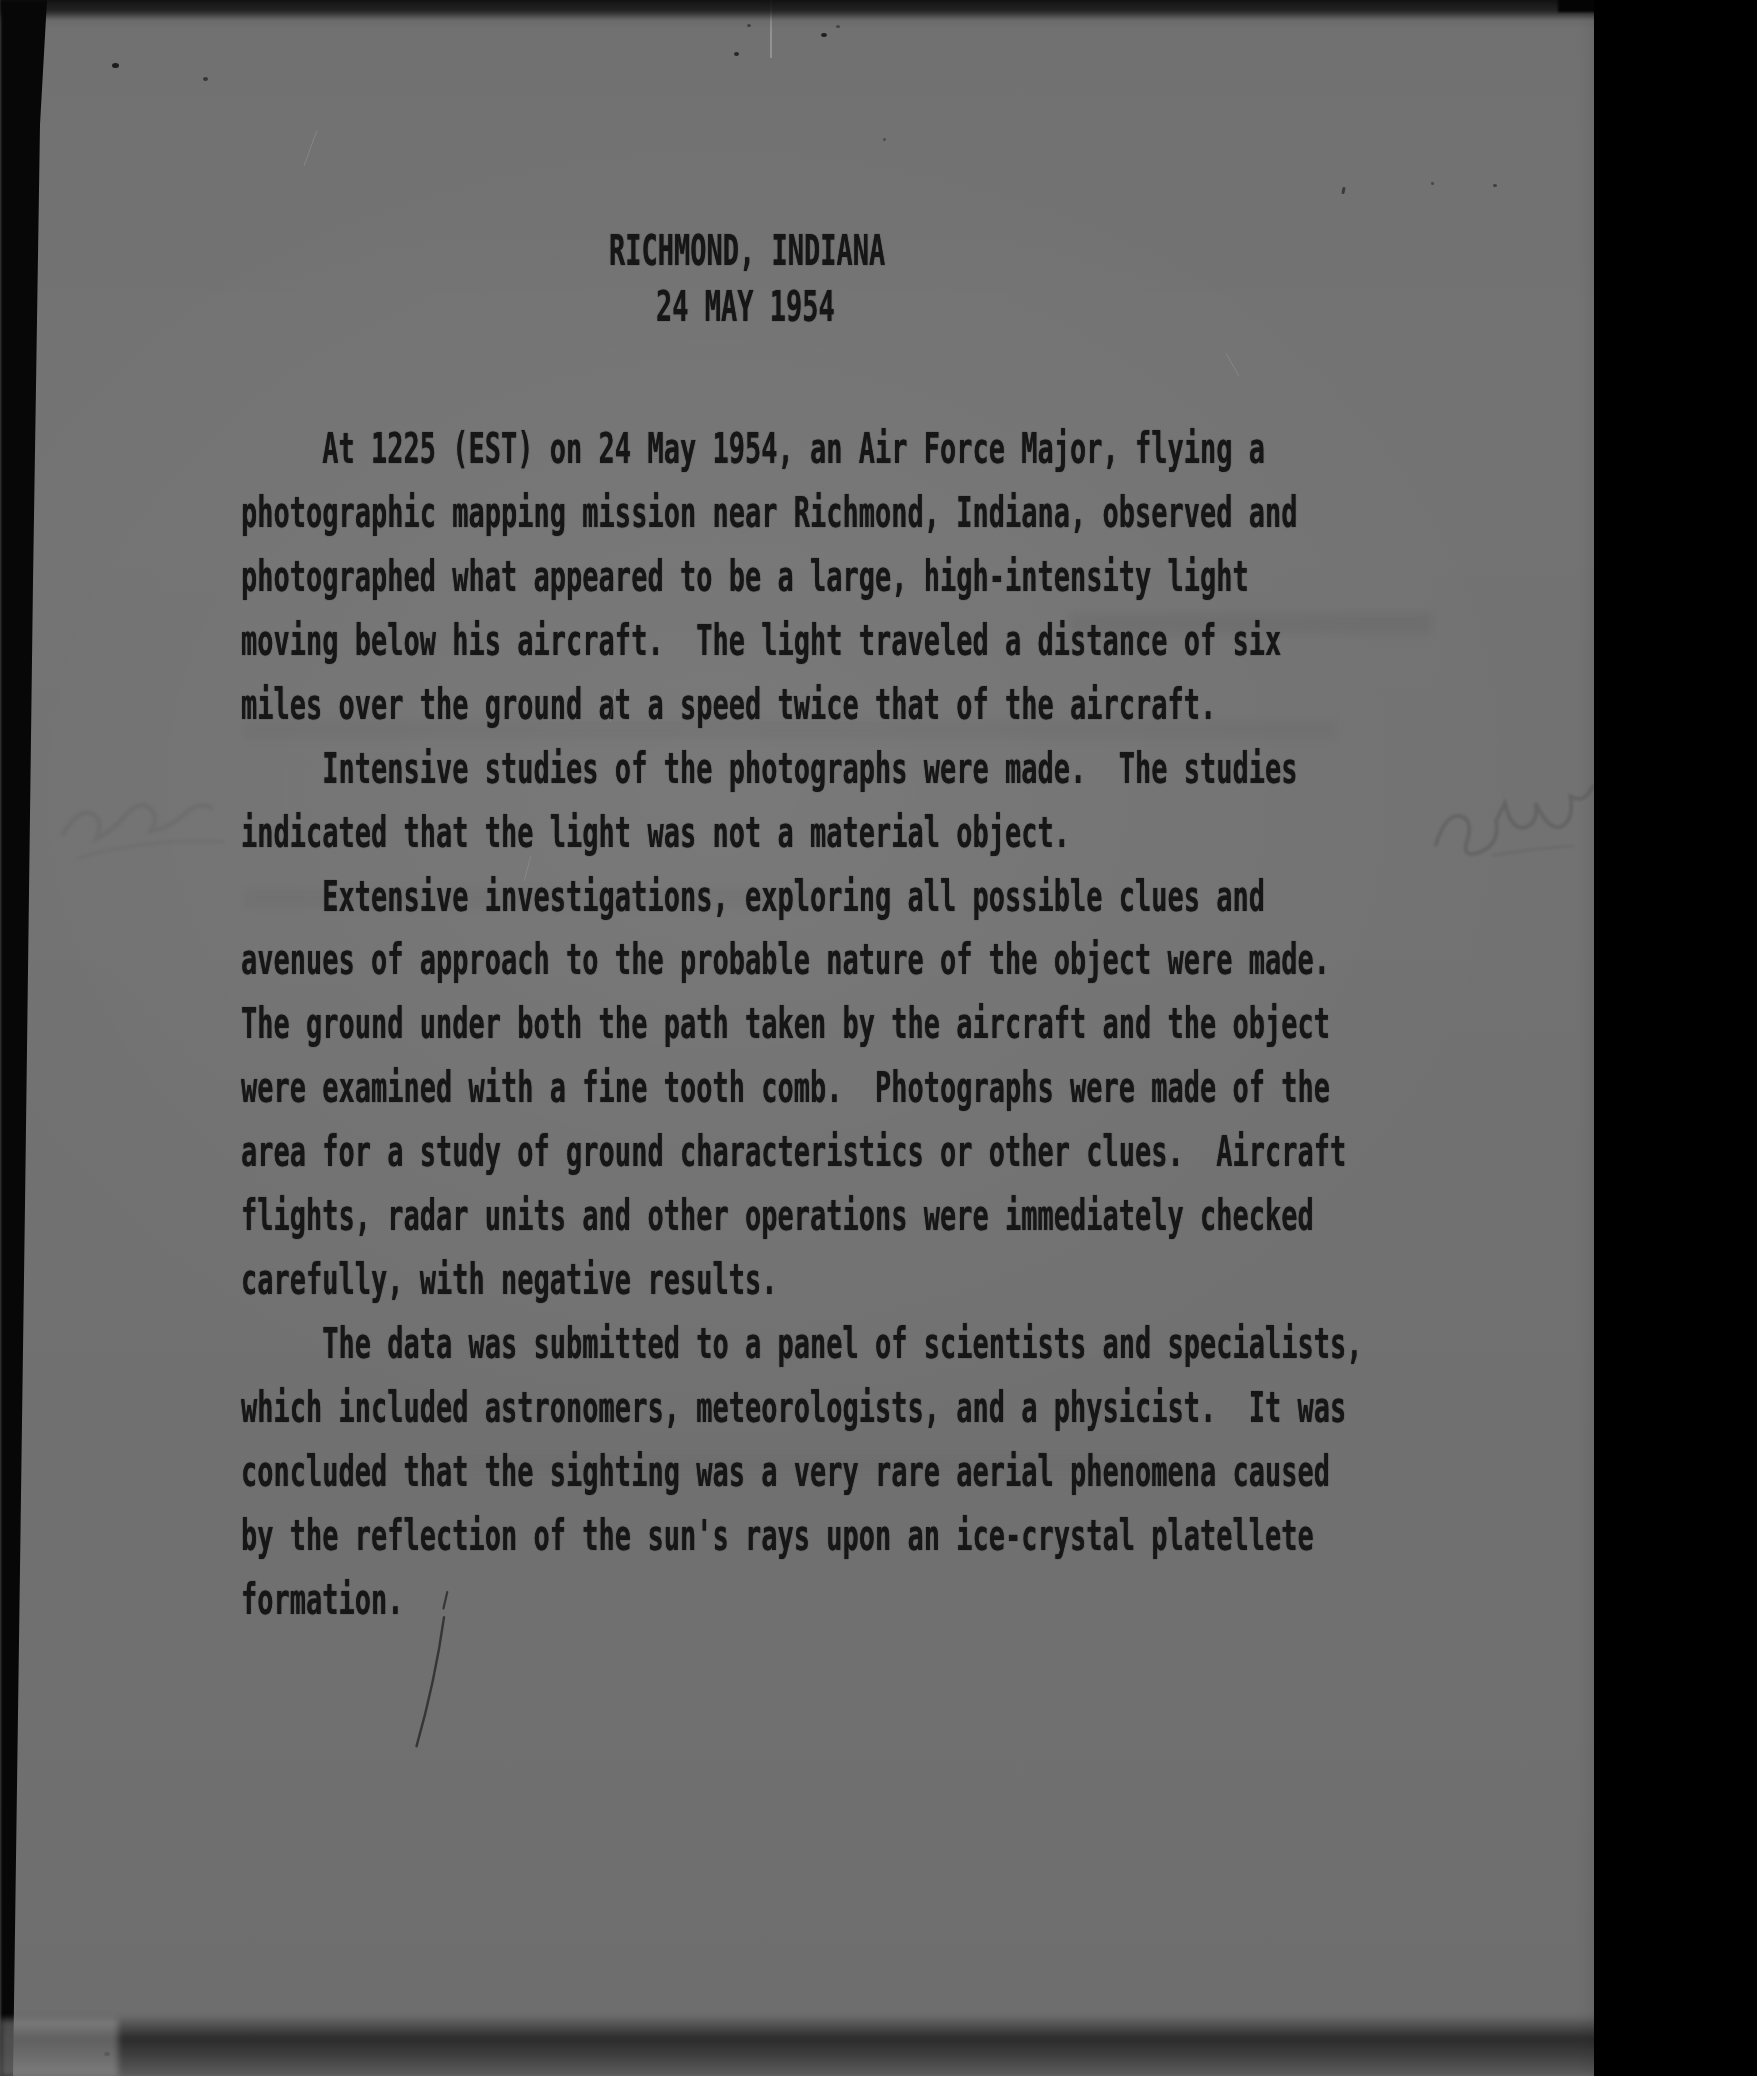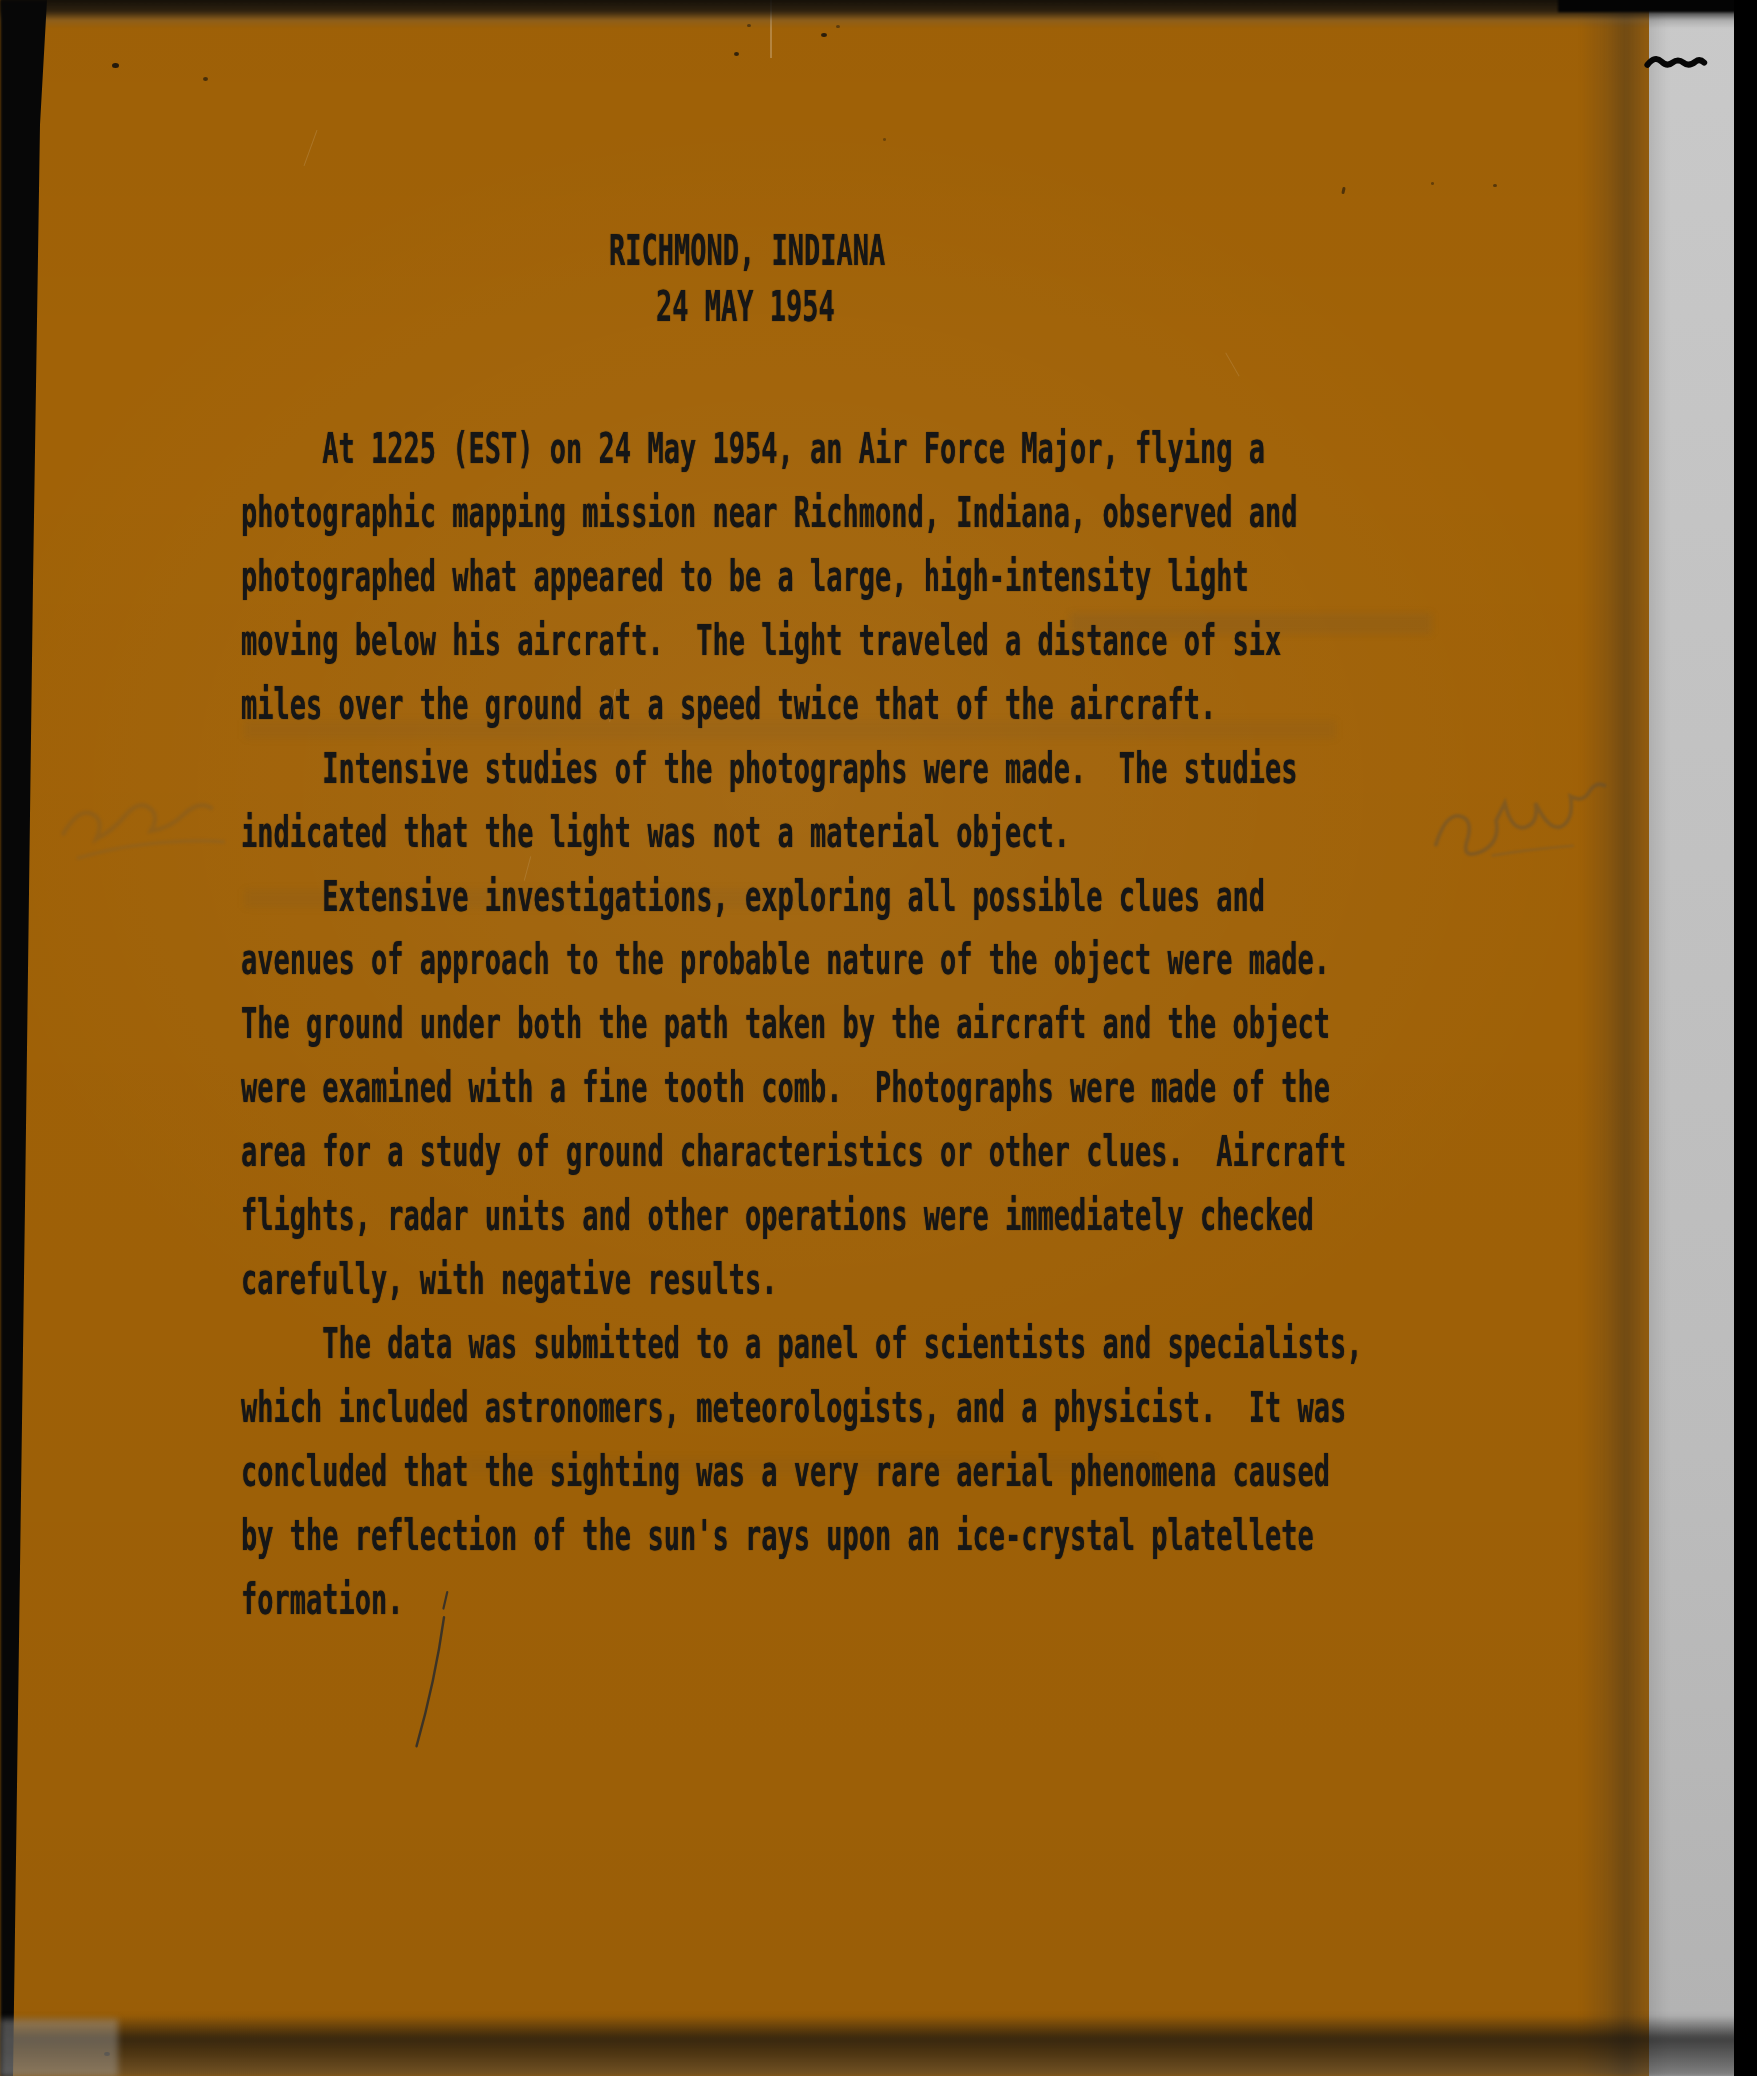--- a/index.html
+++ b/index.html
@@ -1,19 +1,19 @@
 <!DOCTYPE html>
 <html style="font-size:8.8px"><head>
 <meta charset="utf-8">
 <style>
   html,body{margin:0;padding:0;background:#000;}
   #scan{
     position:relative;
-    width:1734px;height:2077px;
-    background:#a16207;
+    width:1594px;height:2077px;
+    background:#737373;
     overflow:hidden;
     font-family:"DejaVu Sans Mono","Liberation Mono",monospace;
   }
   
   #paper-shade{
     position:absolute;inset:0;
     background:
       radial-gradient(ellipse 1207px 988px at 45% 38%, rgba(255,255,255,0.05), rgba(0,0,0,0) 70%),
       linear-gradient(180deg, rgba(0,0,0,0.02) 0%, rgba(0,0,0,0) 18%, rgba(0,0,0,0.03) 86%, rgba(0,0,0,0.05) 100%);
     pointer-events:none;

